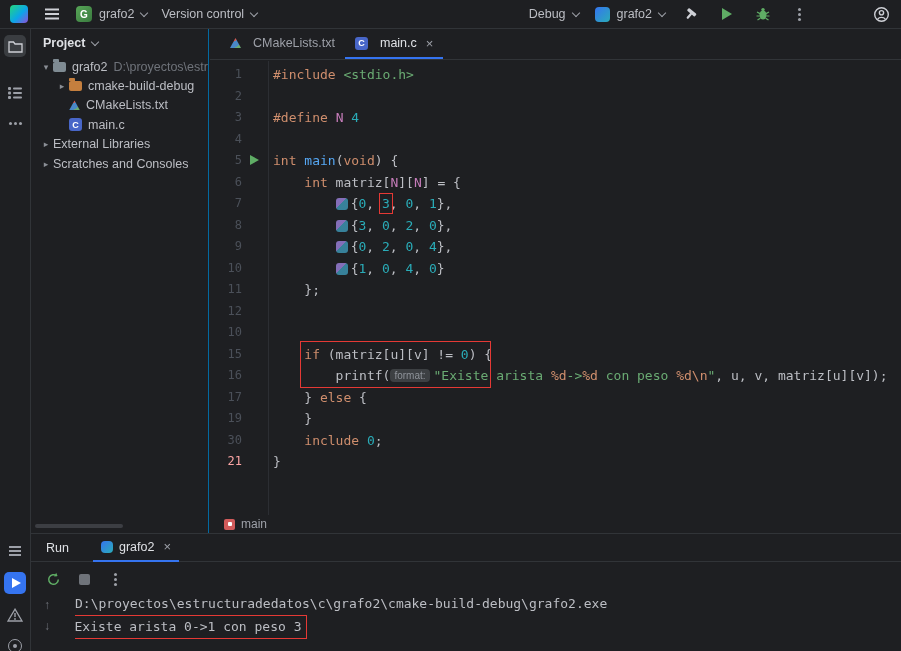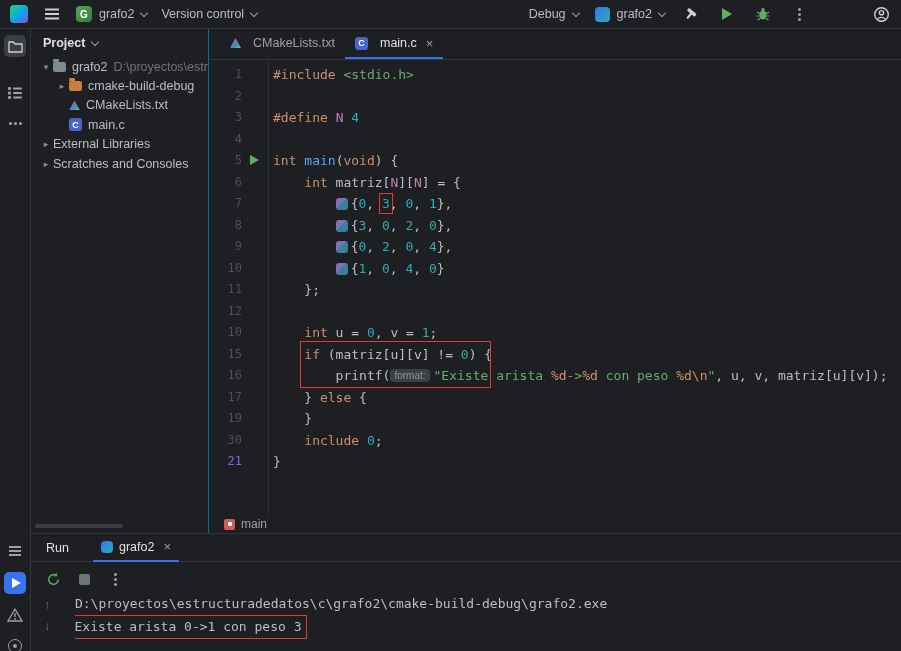--- a/index.html
+++ b/index.html
@@ -59,21 +59,21 @@
   #editor{position:absolute;left:210px;top:29px;right:0;bottom:118px}
   #tabs{height:31px;border-bottom:1px solid #313438;display:flex;align-items:stretch;padding-left:10px}
   .tab{display:flex;align-items:center;gap:6px;padding:0 10px;color:#9da0a8;border-bottom:2px solid transparent}
   .tab.active{color:#dfe1e5;border-bottom-color:var(--accent)}
   .tclose{color:#9da0a8;font-size:13px;margin-left:3px}
   #code{position:absolute;left:0;top:32px;right:0;bottom:18px;padding-top:3px;overflow:hidden}
   #gutline{position:absolute;left:58px;top:0;bottom:0;width:1px;background:#2c2e33}
   .line{display:flex;height:21.5px}
   .g{width:58px;flex:none;position:relative;text-align:right;padding-right:26px;
      font:12px/21.5px "DejaVu Sans Mono",monospace;color:#4b5059}
-  .g .cur{color:#8b5cf6}
+  .g .cur{color:#fca5a5}
   .rplay{position:absolute;right:9px;top:5px;width:0;height:0;border-left:9px solid var(--grn);
          border-top:5.5px solid transparent;border-bottom:5.5px solid transparent}
   .lc{font:13px/21.5px "DejaVu Sans Mono",monospace;white-space:pre;padding-left:5px}
   .t-p{color:var(--txt)} .t-k{color:var(--kw)} .t-s{color:var(--str)} .t-n{color:var(--num)}
   .t-c{color:var(--cmt)} .t-m{color:var(--mac)} .t-fn{color:var(--fn)} .t-fs{color:var(--kw)}
   .nbox{outline:1.5px solid var(--ann);outline-offset:2px}
   .inlay{font:10px "Liberation Sans",sans-serif;background:#3d4043;color:#8f939a;border-radius:4px;
          padding:1px 4px;margin-right:4px;vertical-align:1px}
   .gi{display:inline-block;width:12px;height:12px;border-radius:3px;margin:0 3px -2px 0;
       background:linear-gradient(135deg,#8f77c9 45%,#3a8ca8 45%);opacity:.9}
@@ -291,21 +291,20 @@
         <div class="line">
           <div class="g"><span>11</span></div>
           <div class="lc"><span class="t-p">    };</span></div>
         </div>
         <div class="line">
           <div class="g"><span>12</span></div>
           <div class="lc"></div>
         </div>
         <div class="line">
           <div class="g"><span>10</span></div>
-          <div class="lc"><span class="t-p">    </span><span class="t-k">int</span><span class="t-p"> u = </span><span class="t-n">0</span><span class="t-p">, v = </span><span class="t-n">1</span><span class="t-p">;</span></div>
         </div>
         <div class="line">
           <div class="g"><span>15</span></div>
           <div class="lc"><span class="t-p">    </span><span class="t-k">if</span><span class="t-p"> (matriz[u][v] != </span><span class="t-n">0</span><span class="t-p">) {</span></div>
         </div>
         <div class="line">
           <div class="g"><span>16</span></div>
           <div class="lc"><span class="t-p">        printf(</span><span class="inlay">format:</span><span class="t-s">"Existe arista </span><span class="t-fs">%d</span><span class="t-s">-&gt;</span><span class="t-fs">%d</span><span class="t-s"> con peso </span><span class="t-fs">%d</span><span class="t-fs">\n</span><span class="t-s">"</span><span class="t-p">, u, v, matriz[u][v]);</span></div>
         </div>
         <div class="line">

